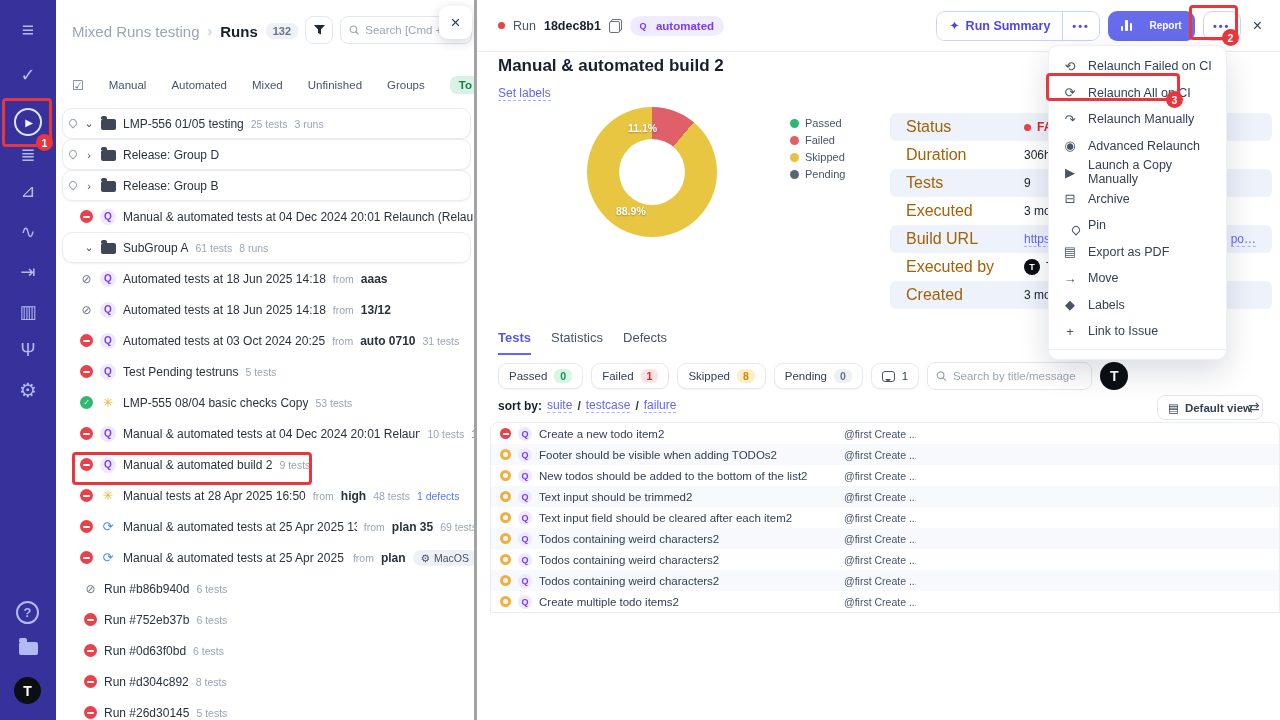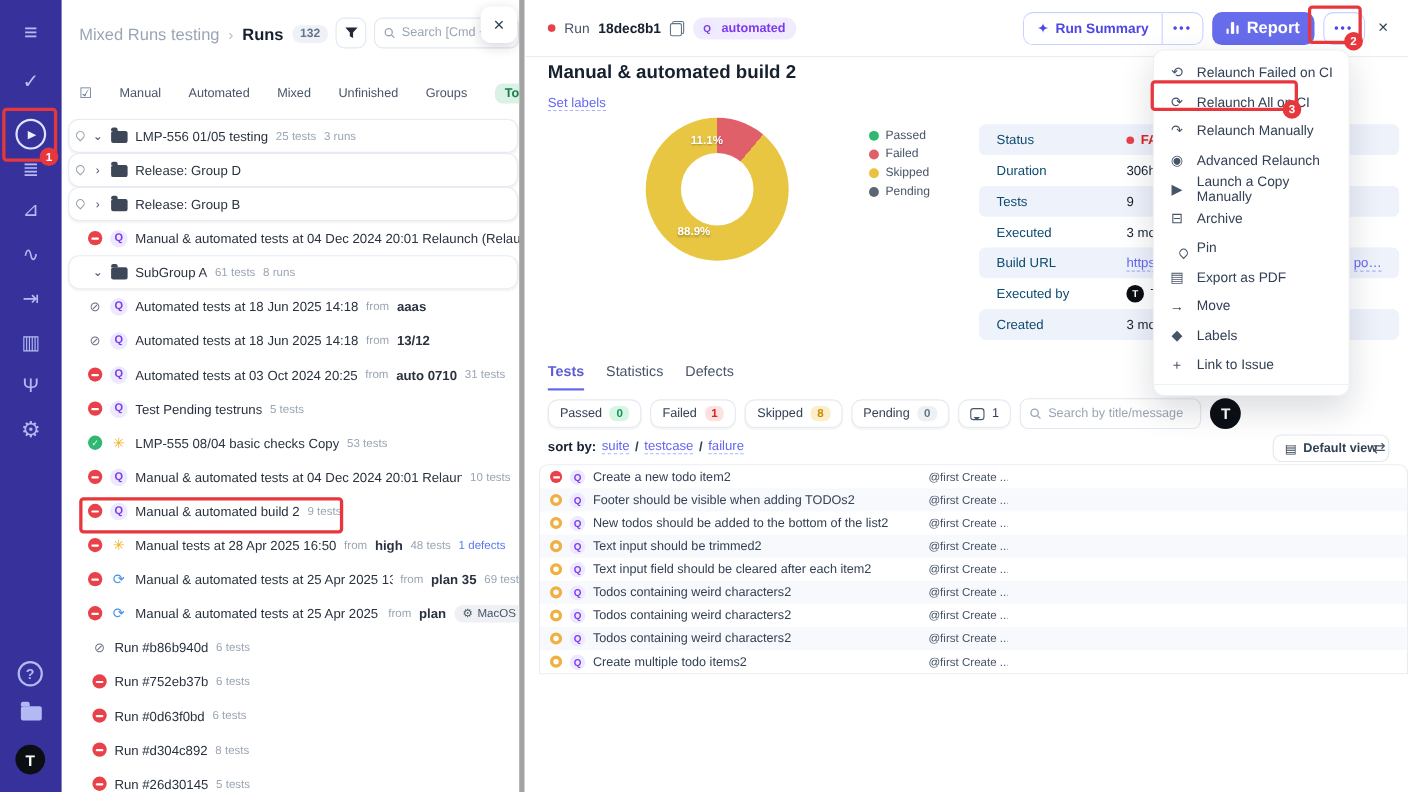--- a/index.html
+++ b/index.html
@@ -13,21 +13,21 @@
   .sb-play { position:absolute; left:14px; width:28px; height:28px; border:2px solid #dfe3ff; border-radius:50%;
     color:#eef0ff; font-size:10px; display:flex; align-items:center; justify-content:center; padding-left:2px; }
   .sb-help { position:absolute; left:16px; width:23px; height:23px; border:2px solid #b3baf3; border-radius:50%;
     color:#b3baf3; font-size:13px; font-weight:bold; display:flex; align-items:center; justify-content:center; }
   .sb-folder { position:absolute; left:19px; width:19px; height:13px; background:#b3baf3; border-radius:2px; }
   .sb-folder::before { content:""; position:absolute; top:-4px; left:0; width:8px; height:4px; background:#b3baf3; border-radius:2px 2px 0 0; }
   .sb-avatar { position:absolute; left:14px; width:27px; height:27px; background:#0b0f14; border-radius:50%;
     color:#fff; font-weight:bold; font-size:14px; display:flex; align-items:center; justify-content:center; }
 
   
-  .lpanel { position:absolute; left:56px; top:0; width:421px; height:720px; background:#fff; border-right:5px solid #a3a3a3; overflow:hidden; }
+  .lpanel { position:absolute; left:56px; top:0; width:421px; height:720px; background:#fff; border-right:3px solid #a3a3a3; overflow:hidden; }
   .crumbrow { position:absolute; left:16px; top:16px; height:30px; display:flex; align-items:center; gap:8px; white-space:nowrap; }
   .crumb-proj { color:#9aa6b5; font-size:15px; }
   .crumb-sep { color:#b6c0cc; font-size:14px; }
   .crumb-page { color:#16202e; font-size:15px; font-weight:bold; }
   .crumb-count { background:#eef1f5; color:#64748b; font-size:11px; font-weight:bold; padding:2px 7px; border-radius:7px; }
   .filter-btn { position:absolute; left:249px; top:16px; width:28px; height:28px; border:1px solid #e2e8f0; border-radius:8px;
     background:#fff; display:flex; align-items:center; justify-content:center; cursor:pointer; }
   .searchbox { position:absolute; left:284px; top:16px; width:132px; height:28px; border:1px solid #e2e8f0; border-radius:8px;
     background:#fff; display:flex; align-items:center; padding:0 8px; gap:6px; }
   .searchbox input { border:none; outline:none; width:100%; font-size:11.5px; color:#334155; font-family:inherit; }
@@ -76,22 +76,22 @@
   .runid { font-size:12.5px; color:#16202e; font-weight:bold; }
   .copy-ic { position:relative; width:13px; height:14px; cursor:pointer; }
   .copy-ic::before { content:""; position:absolute; right:0; top:0; width:9px; height:10px; border:1.5px solid #64748b; border-radius:2px; }
   .copy-ic::after { content:""; position:absolute; left:0; bottom:0; width:9px; height:10px; border:1.5px solid #64748b; border-radius:2px; background:#fff; }
   .autobadge { background:#f1ebfe; color:#7c3aed; font-size:11.5px; font-weight:bold; padding:3px 10px 3px 5px;
     border-radius:11px; display:flex; align-items:center; gap:5px; cursor:pointer; }
   .hspacer { flex:1; }
   .btn-summary-group { display:flex; border:1px solid #c7d2fe; border-radius:9px; overflow:hidden; height:30px; }
   .btn-summary { display:flex; align-items:center; gap:6px; padding:0 12px; color:#4f46e5; font-size:12.5px; font-weight:bold; cursor:pointer; background:#fff; }
   .btn-summary-more { display:flex; align-items:center; padding:0 9px; border-left:1px solid #c7d2fe; color:#4f46e5; cursor:pointer; background:#fff; }
-  .btn-report { height:30px; background:#666ceb; color:#fff; border-radius:9px; display:flex; align-items:center; gap:7px;
-    padding:0 13px; font-size:15px; font-weight:bold; cursor:pointer; }
+  .btn-report { height:30px; background:#666ceb; color:#fff; border-radius:9px; display:flex; align-items:center; gap:17px;
+    padding:0 13px; font-size:10px; font-weight:bold; cursor:pointer; }
   .bars { display:flex; align-items:flex-end; gap:2px; height:11px; }
   .bars i { width:2.5px; background:#fff; border-radius:1px; }
   .btn-more { height:30px; width:38px; border:1px solid #c7d2fe; border-radius:9px; background:#fff; color:#4f46e5;
     display:flex; align-items:center; justify-content:center; cursor:pointer; }
   .dots { letter-spacing:2px; font-weight:bold; font-size:11px; }
   .rclose { font-size:16px; color:#334155; cursor:pointer; padding:0 4px; }
 
   .rtitle { position:absolute; left:21px; top:56px; font-size:17px; font-weight:bold; color:#16202e; }
   .setlabels { position:absolute; left:21px; top:86px; font-size:12px; color:#6366f1; border-bottom:1px dashed #a5b4fc; cursor:pointer; }
 
@@ -99,21 +99,21 @@
     background:conic-gradient(#e0606a 0 40deg, #e9c642 40deg 360deg); }
   .donut::after { content:""; position:absolute; left:32px; top:32px; width:66px; height:66px; border-radius:50%; background:#fff; }
   .donut-lab { position:absolute; color:#fff; font-size:10.5px; font-weight:bold; text-shadow:0 1px 2px rgba(0,0,0,.3); z-index:2; }
   .legend { position:absolute; left:313px; top:117px; display:flex; flex-direction:column; gap:5px; }
   .leg-row { display:flex; align-items:center; gap:6px; font-size:11px; color:#475569; }
   .leg-dot { width:9px; height:9px; border-radius:50%; }
 
   .statusrows { position:absolute; left:413px; top:113px; width:382px; }
   .strow { height:28px; display:flex; align-items:center; border-radius:6px; padding:0 16px; }
   .strow.alt { background:#eef2fb; }
-  .strow .lab { width:118px; font-size:12px; color:#0c4a6e; }
+  .strow .lab { width:118px; font-size:16px; color:#a16207; }
   .strow .val { font-size:12px; color:#16202e; display:flex; align-items:center; gap:6px; flex:1; }
   .val-status { color:#dc2626; font-weight:bold; }
   .val-link { color:#6366f1; border-bottom:1px dashed #a5b4fc; cursor:pointer; }
   .val-right { margin-left:auto; }
   .mini-avatar { width:16px; height:16px; background:#0b0f14; color:#fff; border-radius:50%; font-size:9px; font-weight:bold;
     display:flex; align-items:center; justify-content:center; }
 
   .rtabs { position:absolute; left:21px; top:330px; display:flex; gap:20px; }
   .rtab { font-size:13px; color:#475569; padding-bottom:8px; cursor:pointer; }
   .rtab.active { color:#5b5bd6; font-weight:bold; border-bottom:2px solid #6366f1; }

